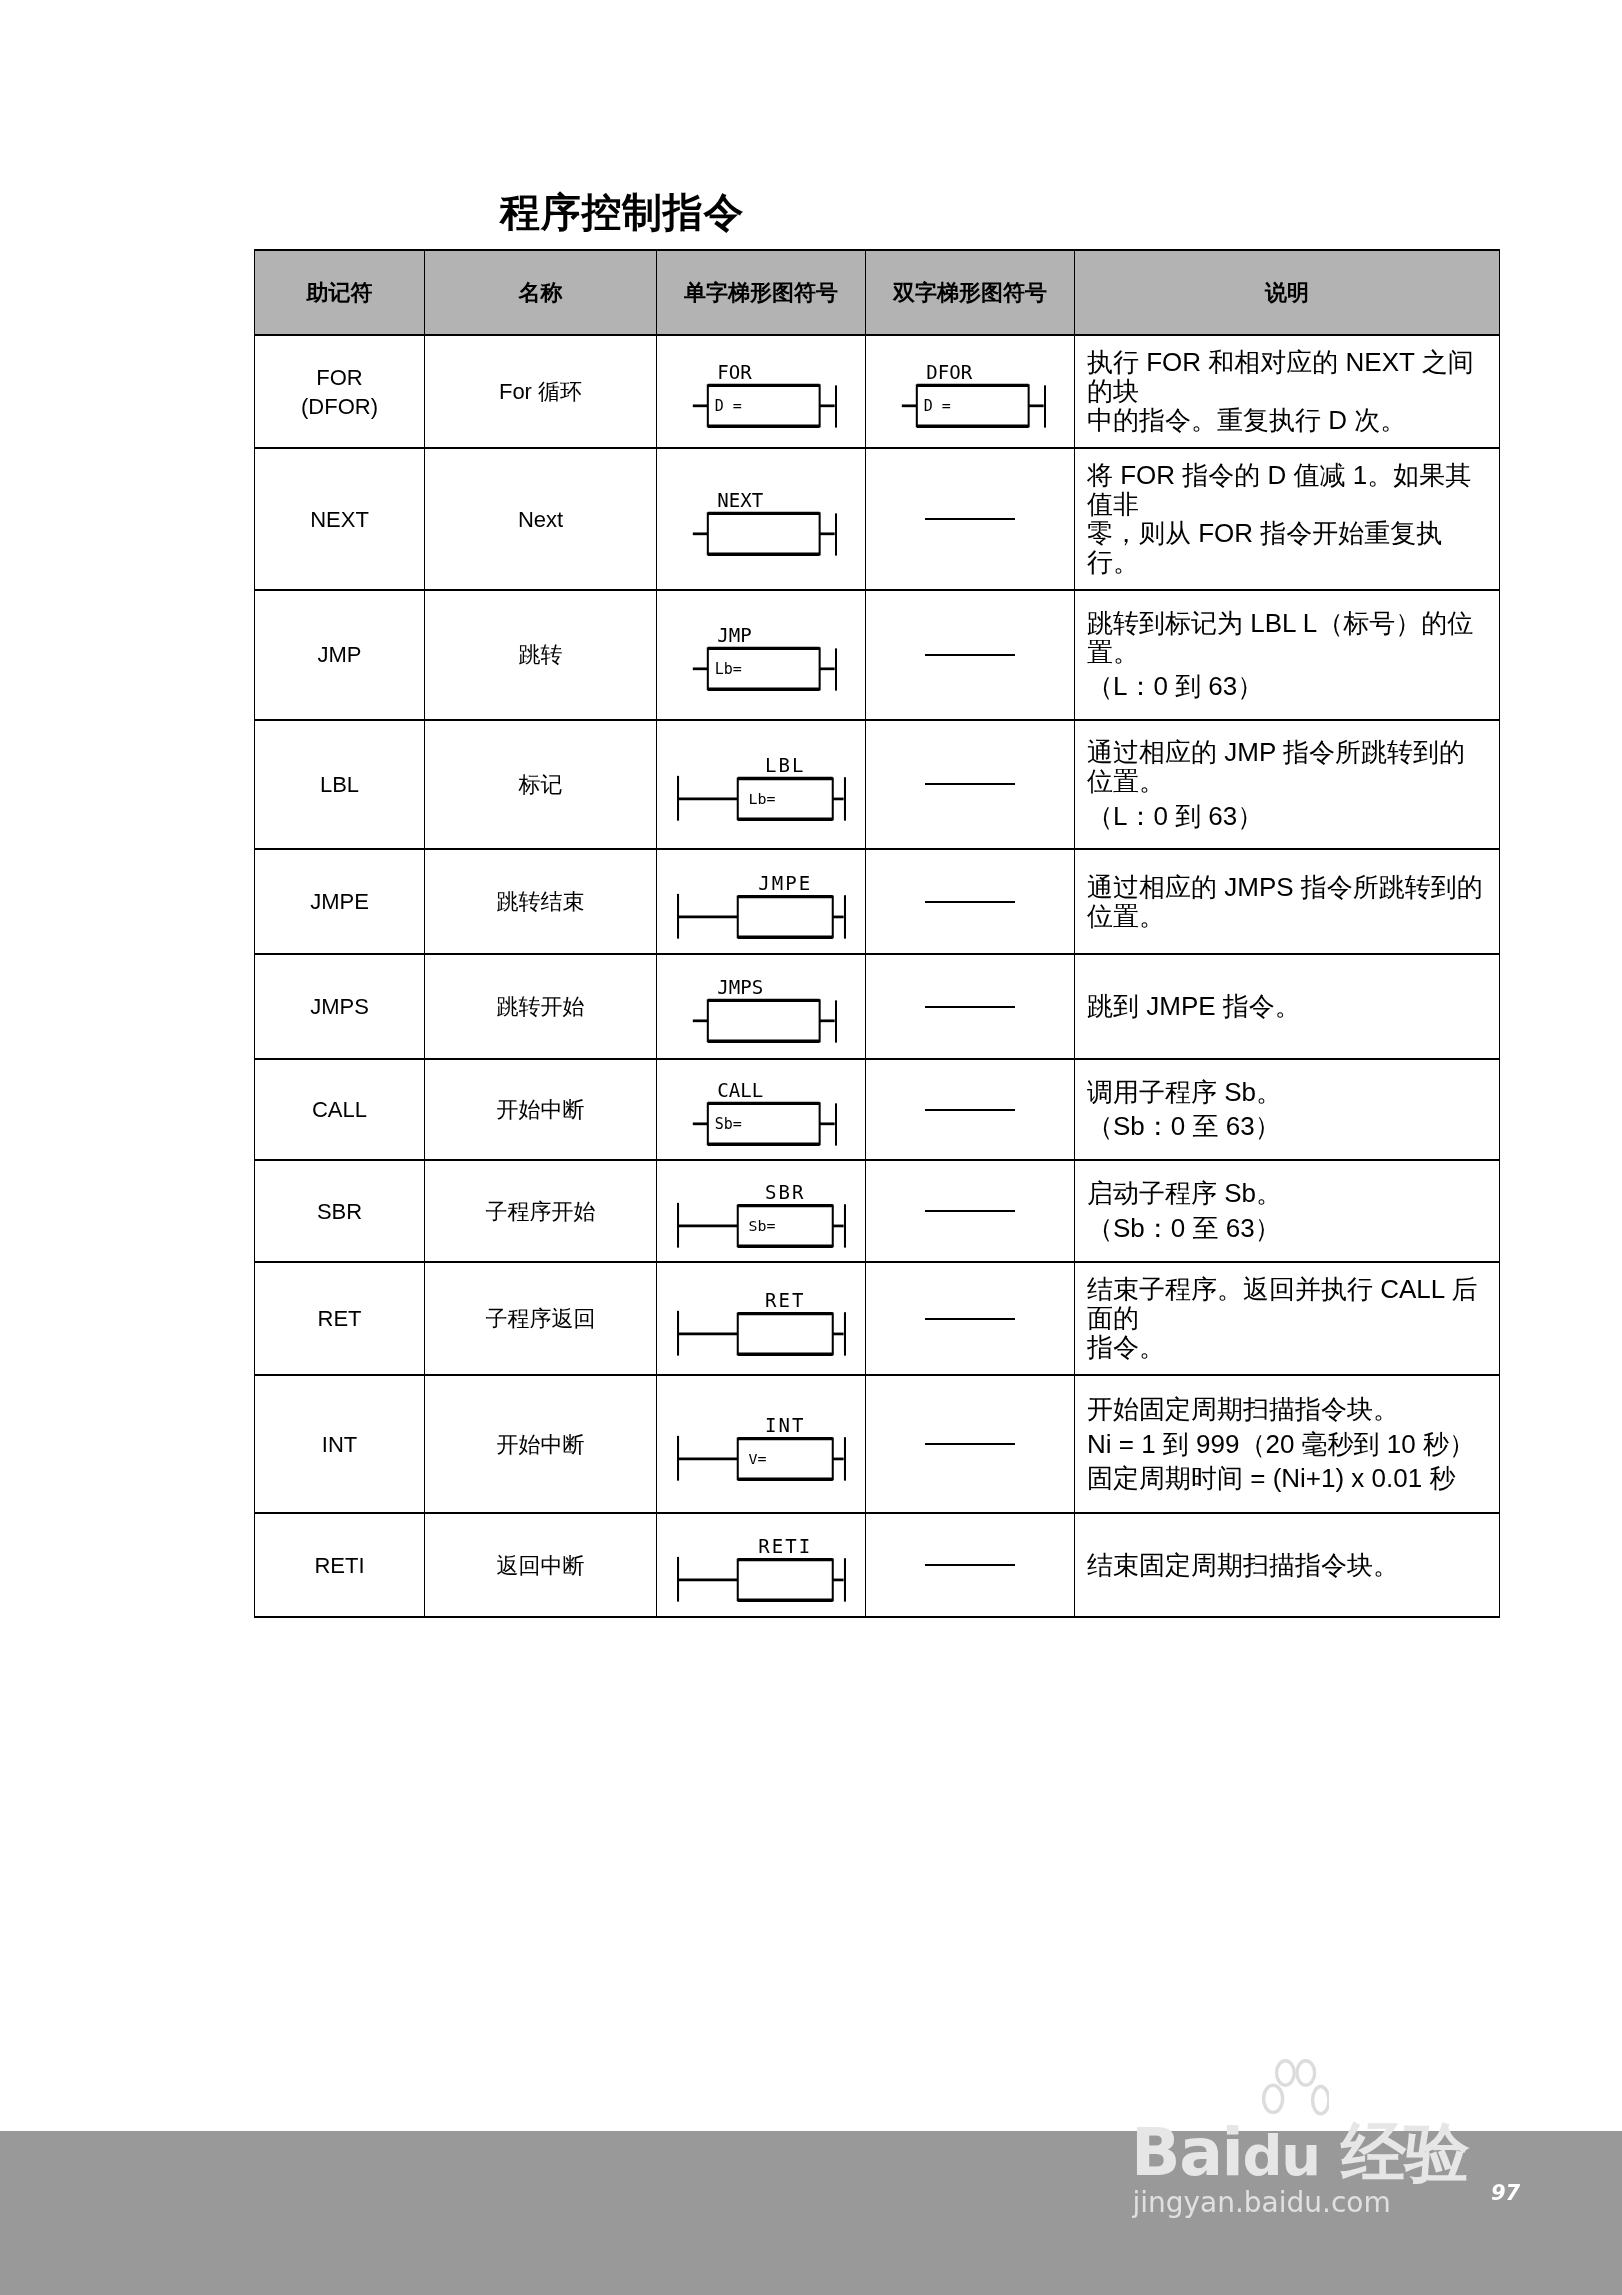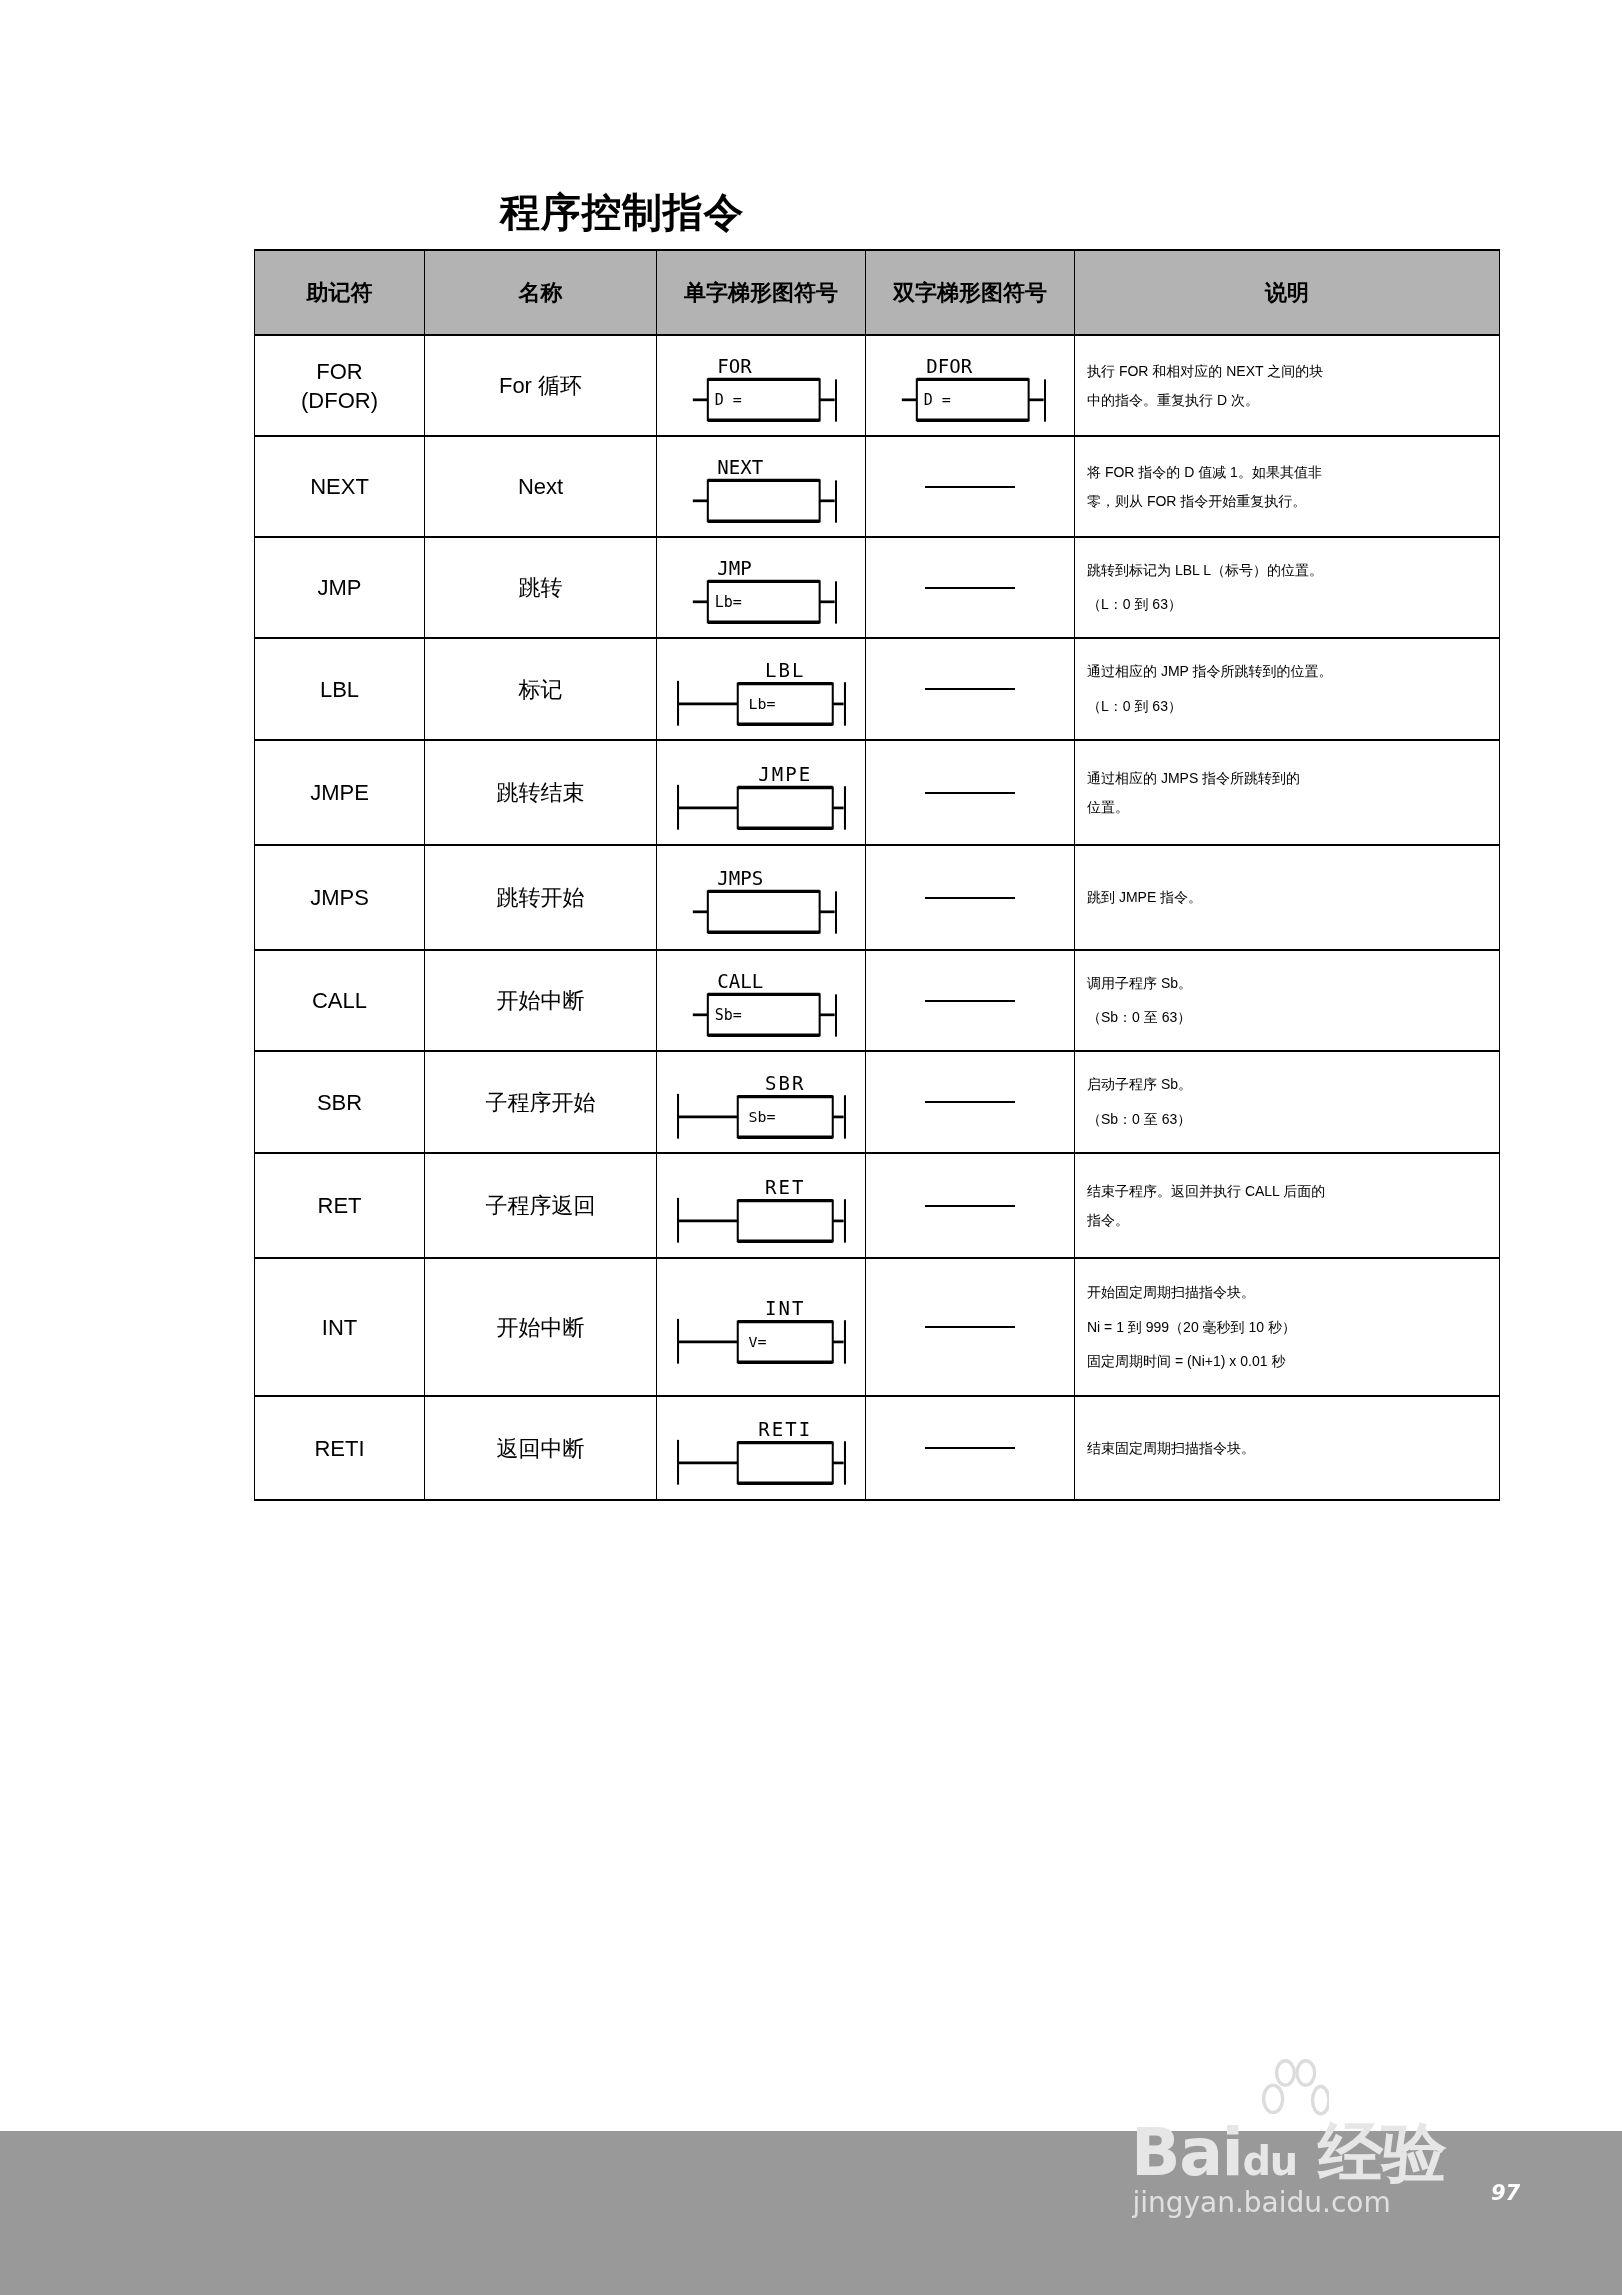--- a/index.html
+++ b/index.html
@@ -27,21 +27,21 @@
     padding: 12px; vertical-align: middle;
   }
   table.cmd tr { border-top: 2px solid #000; border-bottom: 2px solid #000; }
   table.cmd tr.thin { border-top: 1.4px solid #000; }
   table.cmd th {
     background: #b3b3b3; height: 59px; font-size: 22px; font-weight: bold;
     font-family: "DejaVu Sans", sans-serif; text-align: center;
   }
   td.mn, td.nm { text-align: center; font-size: 22px; line-height: 29px; }
   td.sym, td.dsym { position: relative; }
-  td.desc { font-size: 14px; line-height: 29px; padding: 0 9.5px 0 11px; }
+  td.desc { font-size: 26px; line-height: 29px; padding: 0 9.5px 0 11px; }
   td.desc .line { display: block; }
   td.desc.spaced .line { margin: 5.5px 0; }
   .dash {
     display: block; margin: 0 auto; width: 90px; height: 0;
     border-top: 2.7px solid #000;
   }
   svg.ladder { display: block; margin: 0 auto; overflow: visible; }
   svg.ladder text { font-family: "DejaVu Sans Mono", monospace; }
   .footer-band {
     position: absolute; left: 0; top: 2131px; width: 1622px; height: 164px;
@@ -405,18 +405,18 @@
 
 <div class="watermark">
   <svg class="paw" width="75" height="102" viewBox="0 0 110 150">
     <g fill="none" stroke="#dcdcdc" stroke-width="5">
       <ellipse cx="28" cy="60" rx="14" ry="20"></ellipse>
       <ellipse cx="46" cy="22" rx="13" ry="18"></ellipse>
       <ellipse cx="76" cy="22" rx="13" ry="18"></ellipse>
       <ellipse cx="98" cy="62" rx="12" ry="20"></ellipse>
     </g>
   </svg>
-  <span class="wm-logo"><span>Bai</span><span style="font-size:40px;">du</span> <span>经验</span></span>
+  <span class="wm-logo"><span>Bai</span><span style="font-size:56px;">du</span> <span>经验</span></span>
   <span class="wm-url">jingyan.baidu.com</span>
 </div>
 
 <div class="page-number">97</div>
 
 
 </body></html>

